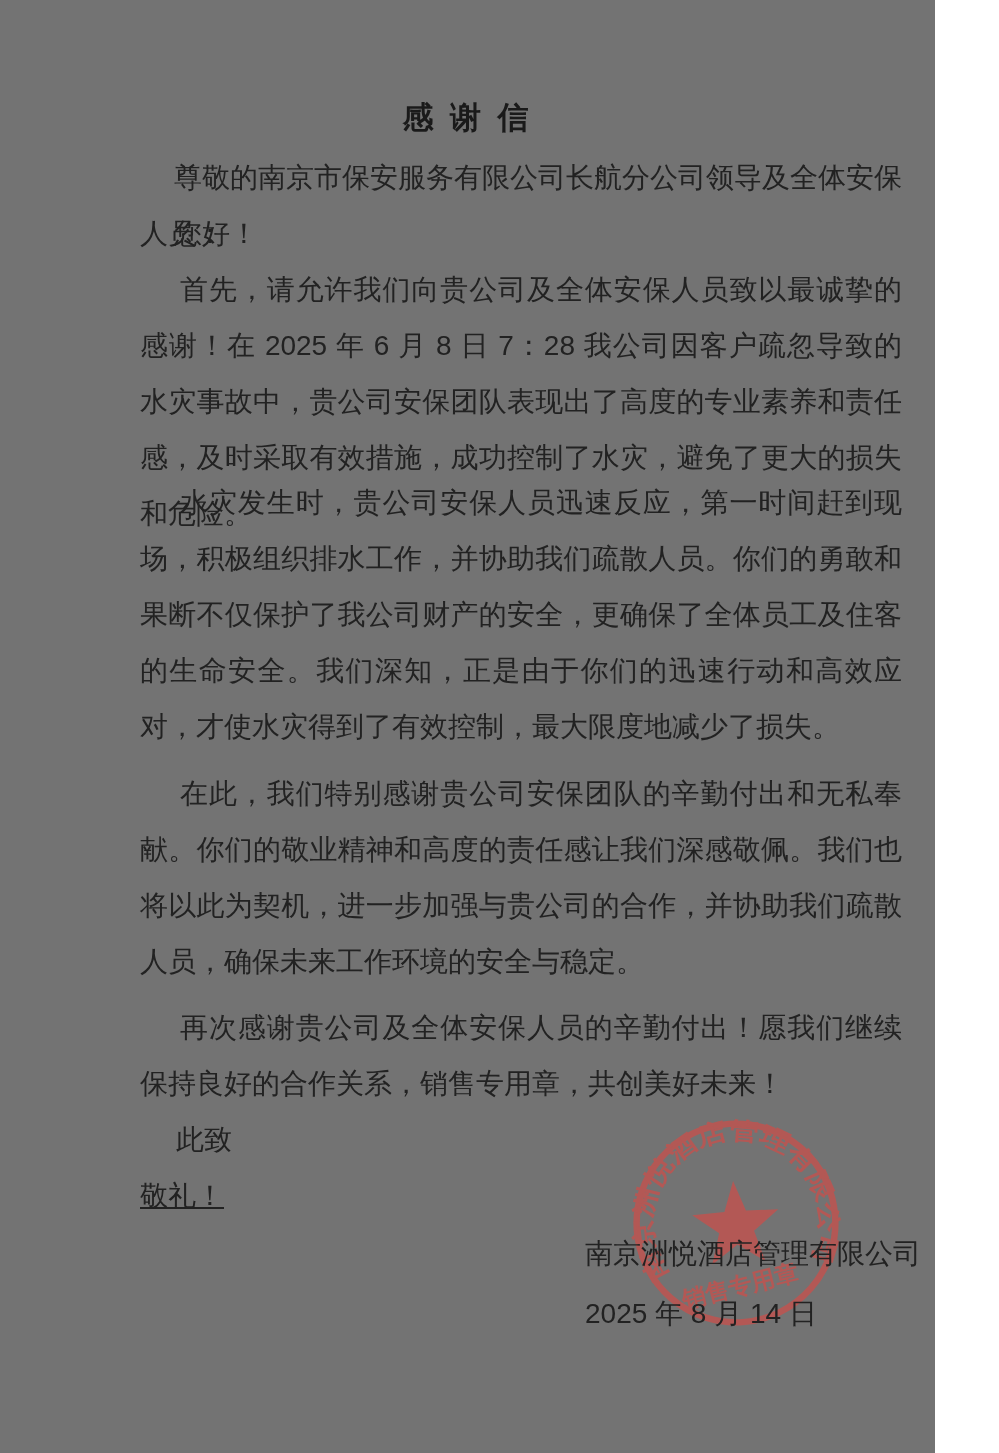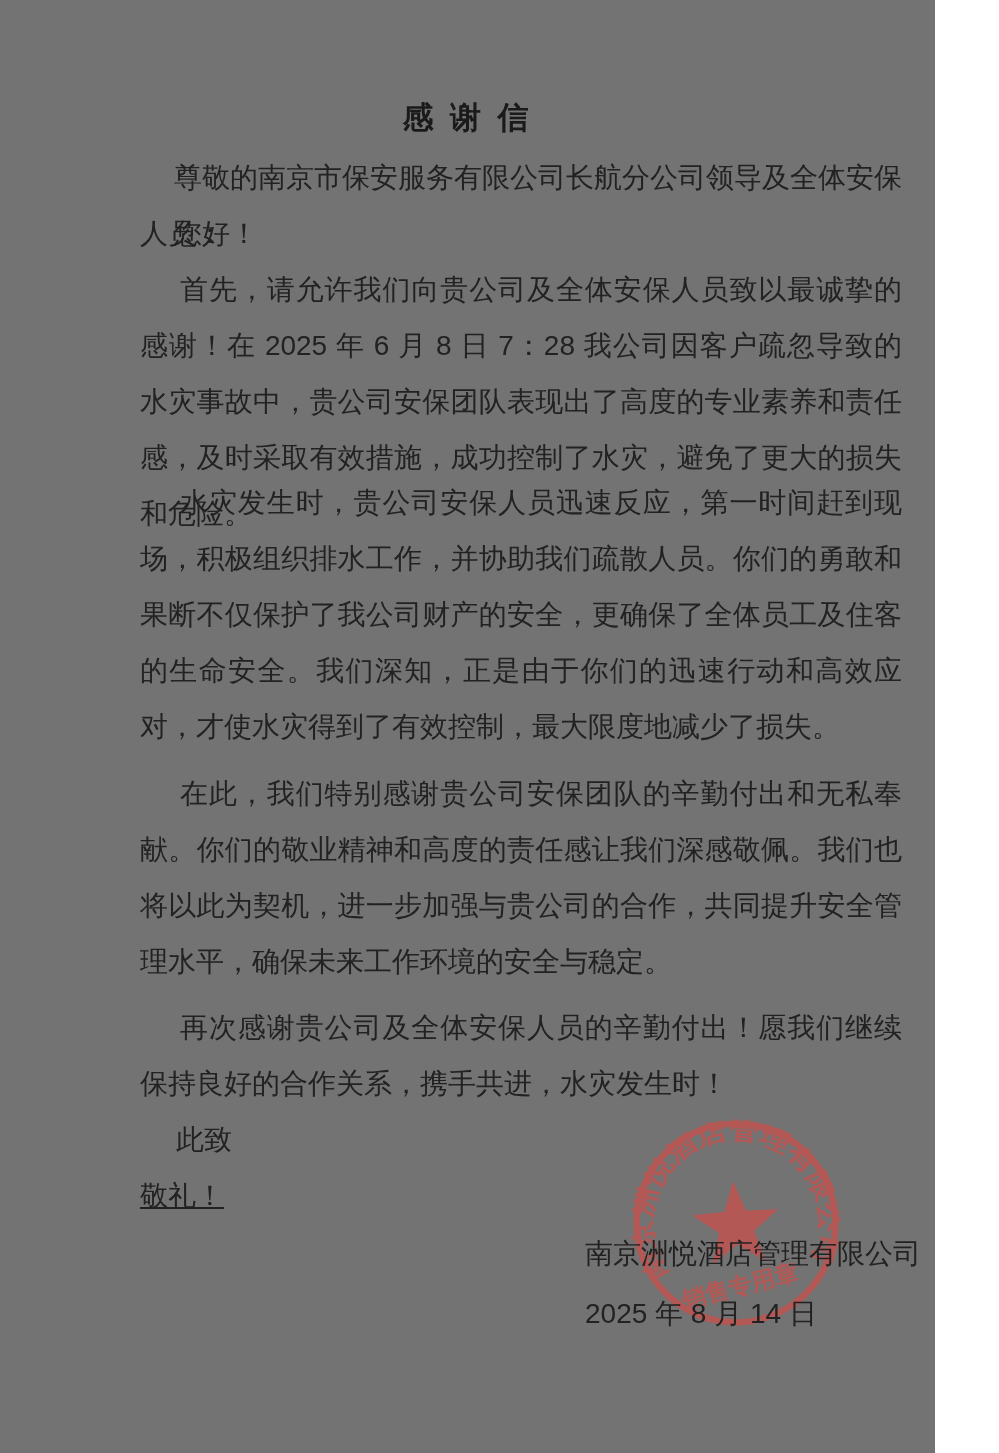--- a/index.html
+++ b/index.html
@@ -68,23 +68,23 @@
   <h1 class="letter-title">感 谢 信</h1>
 
   <p class="block salutation">尊敬的南京市保安服务有限公司长航分公司领导及全体安保人员：</p>
 
   <p class="block greeting">您好！</p>
 
   <p class="block para para-1">首先，请允许我们向贵公司及全体安保人员致以最诚挚的感谢！在 2025 年 6 月 8 日 7：28 我公司因客户疏忽导致的水灾事故中，贵公司安保团队表现出了高度的专业素养和责任感，及时采取有效措施，成功控制了水灾，避免了更大的损失和危险。</p>
 
   <p class="block para para-2">水灾发生时，贵公司安保人员迅速反应，第一时间赶到现场，积极组织排水工作，并协助我们疏散人员。你们的勇敢和果断不仅保护了我公司财产的安全，更确保了全体员工及住客的生命安全。我们深知，正是由于你们的迅速行动和高效应对，才使水灾得到了有效控制，最大限度地减少了损失。</p>
 
-  <p class="block para para-3">在此，我们特别感谢贵公司安保团队的辛勤付出和无私奉献。你们的敬业精神和高度的责任感让我们深感敬佩。我们也将以此为契机，进一步加强与贵公司的合作，共同提升安全管理水平，确保未来工作环境的安全与稳定。</p>
+  <p class="block para para-3">在此，我们特别感谢贵公司安保团队的辛勤付出和无私奉献。你们的敬业精神和高度的责任感让我们深感敬佩。我们也将以此为契机，进一步加强与贵公司的合作，并协助我们疏散人员，确保未来工作环境的安全与稳定。</p>
 
-  <p class="block para para-4">再次感谢贵公司及全体安保人员的辛勤付出！愿我们继续保持良好的合作关系，携手共进，水灾发生时！</p>
+  <p class="block para para-4">再次感谢贵公司及全体安保人员的辛勤付出！愿我们继续保持良好的合作关系，销售专用章，共创美好未来！</p>
 
   <p class="block closing">此致</p>
 
   <p class="block salute">敬礼！</p>
 
   <div class="stamp">
     <svg viewBox="0 0 200 200" xmlns="http://www.w3.org/2000/svg">
       <circle cx="100" cy="100" r="92" fill="none" stroke-width="6" stroke="#cc4f4a"></circle>
       <path id="seal-arc-path" d="M 36,145 A 78,78 0 1 1 164,145" fill="none"></path>
       <text font-size="23" font-weight="bold" fill="#cc4f4a">

